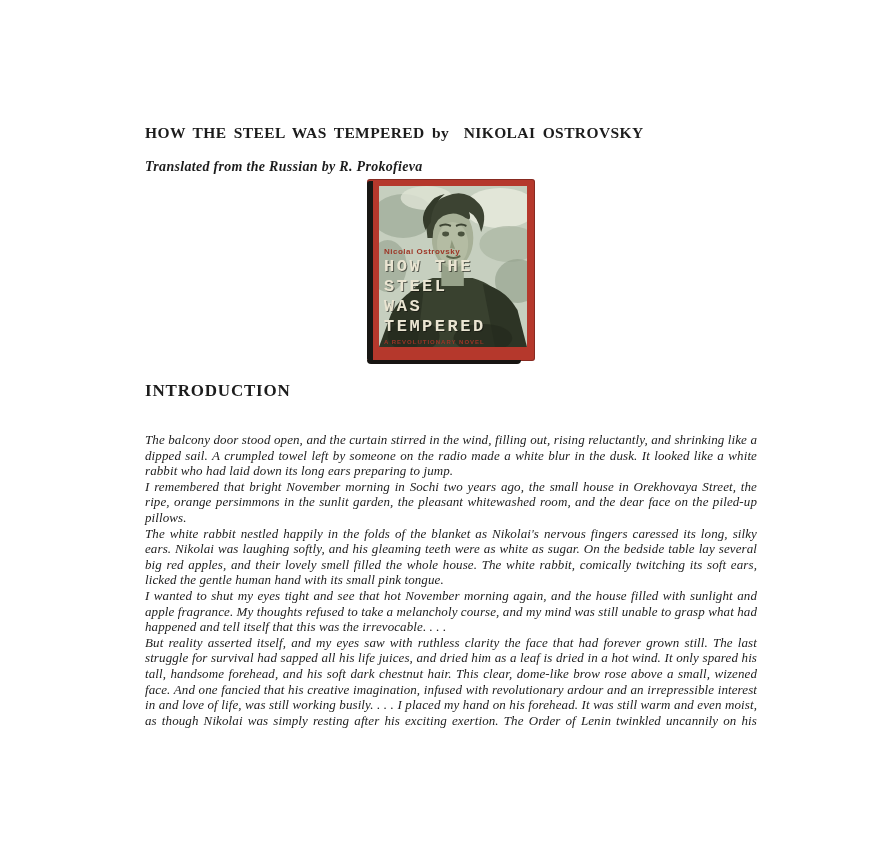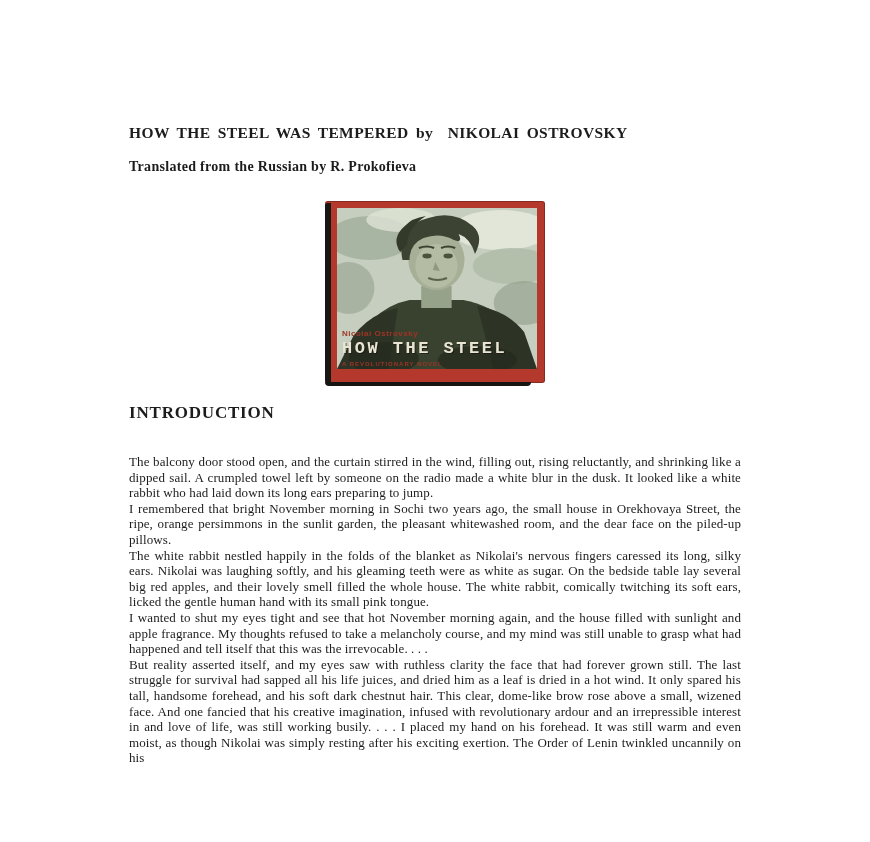--- a/index.html
+++ b/index.html
@@ -6,42 +6,43 @@
   body {
     width: 870px; height: 842px;
     background: #ffffff;
     font-family: "Liberation Serif", serif;
     color: #1c1c1c;
     position: relative;
     overflow: hidden;
   }
   .page-content {
     position: absolute;
-    left: 129px; top: 124px;
+    left: 145px; top: 124px;
     width: 612px;
   }
   .doc-title {
     margin: 0;
     font-size: 15.5px;
     font-weight: bold;
     letter-spacing: 0.4px;
     word-spacing: 3px;
     white-space: pre-wrap;
   }
   .doc-subtitle {
     margin: 17px 0 0 0;
     font-size: 14px;
     font-weight: bold;
     letter-spacing: 0.3px;
+    font-style: italic;
   }
   
   .cover {
     position: relative;
-    width: 220px; height: 182px;
-    margin: 26px auto 0 auto;
+    width: 168px; height: 182px;
+    margin: 4px auto 0 auto;
     background: var(--frame-red, #b5382c);
     border-radius: 3px;
     box-shadow: inset 0 0 0 1px rgba(0,0,0,0.25);
   }
   .cover::before { 
     content: "";
     position: absolute;
     left: 0; top: 2px; bottom: 0;
     width: 6px;
     background: #181714;
@@ -91,21 +92,21 @@
     color: var(--accent-red, #a8372a);
     margin-top: 2px;
   }
   
   .section-heading {
     margin: 20px 0 0 0;
     font-size: 17px;
     font-weight: bold;
     letter-spacing: 0.8px;
   }
-  .body-text { margin-top: 31px; }
+  .body-text { margin-top: 31px; font-style: italic; }
   .body-text p {
     margin: 0;
     font-size: 13px;
     line-height: 15.6px;
     text-align: justify;
     letter-spacing: 0.1px;
   }
   .body-text p.cut-off { text-align-last: justify; }
 </style>
 </head>
@@ -147,20 +148,21 @@
         <path d="M78 70 Q86 74 94 70" stroke="#5a6349" stroke-width="2" fill="none"></path>
         <path d="M70 40 Q77 37 83 40" stroke="#3c4332" stroke-width="2" fill="none"></path>
         <path d="M89 40 Q95 37 101 40" stroke="#3c4332" stroke-width="2" fill="none"></path>
 
         <ellipse cx="40" cy="150" rx="30" ry="16" fill="#232a1c" opacity="0.7"></ellipse>
         <ellipse cx="120" cy="152" rx="34" ry="14" fill="#232a1c" opacity="0.7"></ellipse>
       </svg>
       <div class="cover-textblock">
         <div class="cover-author">Nicolai Ostrovsky</div>
         <div class="cover-title-line">HOW THE STEEL</div>
+        <div class="cover-title-line">WAS TEMPERED</div>
         <div class="cover-tagline">A REVOLUTIONARY NOVEL</div>
       </div>
     </div>
   </div>
 
   <h3 class="section-heading">INTRODUCTION</h3>
 
   <div class="body-text">
     <p>The balcony door stood open, and the curtain stirred in the wind, filling out, rising reluctantly, and shrinking like a dipped sail. A crumpled towel left by someone on the radio made a white blur in the dusk. It looked like a white rabbit who had laid down its long ears preparing to jump.</p>
     <p>I remembered that bright November morning in Sochi two years ago, the small house in Orekhovaya Street, the ripe, orange persimmons in the sunlit garden, the pleasant whitewashed room, and the dear face on the piled-up pillows.</p>

